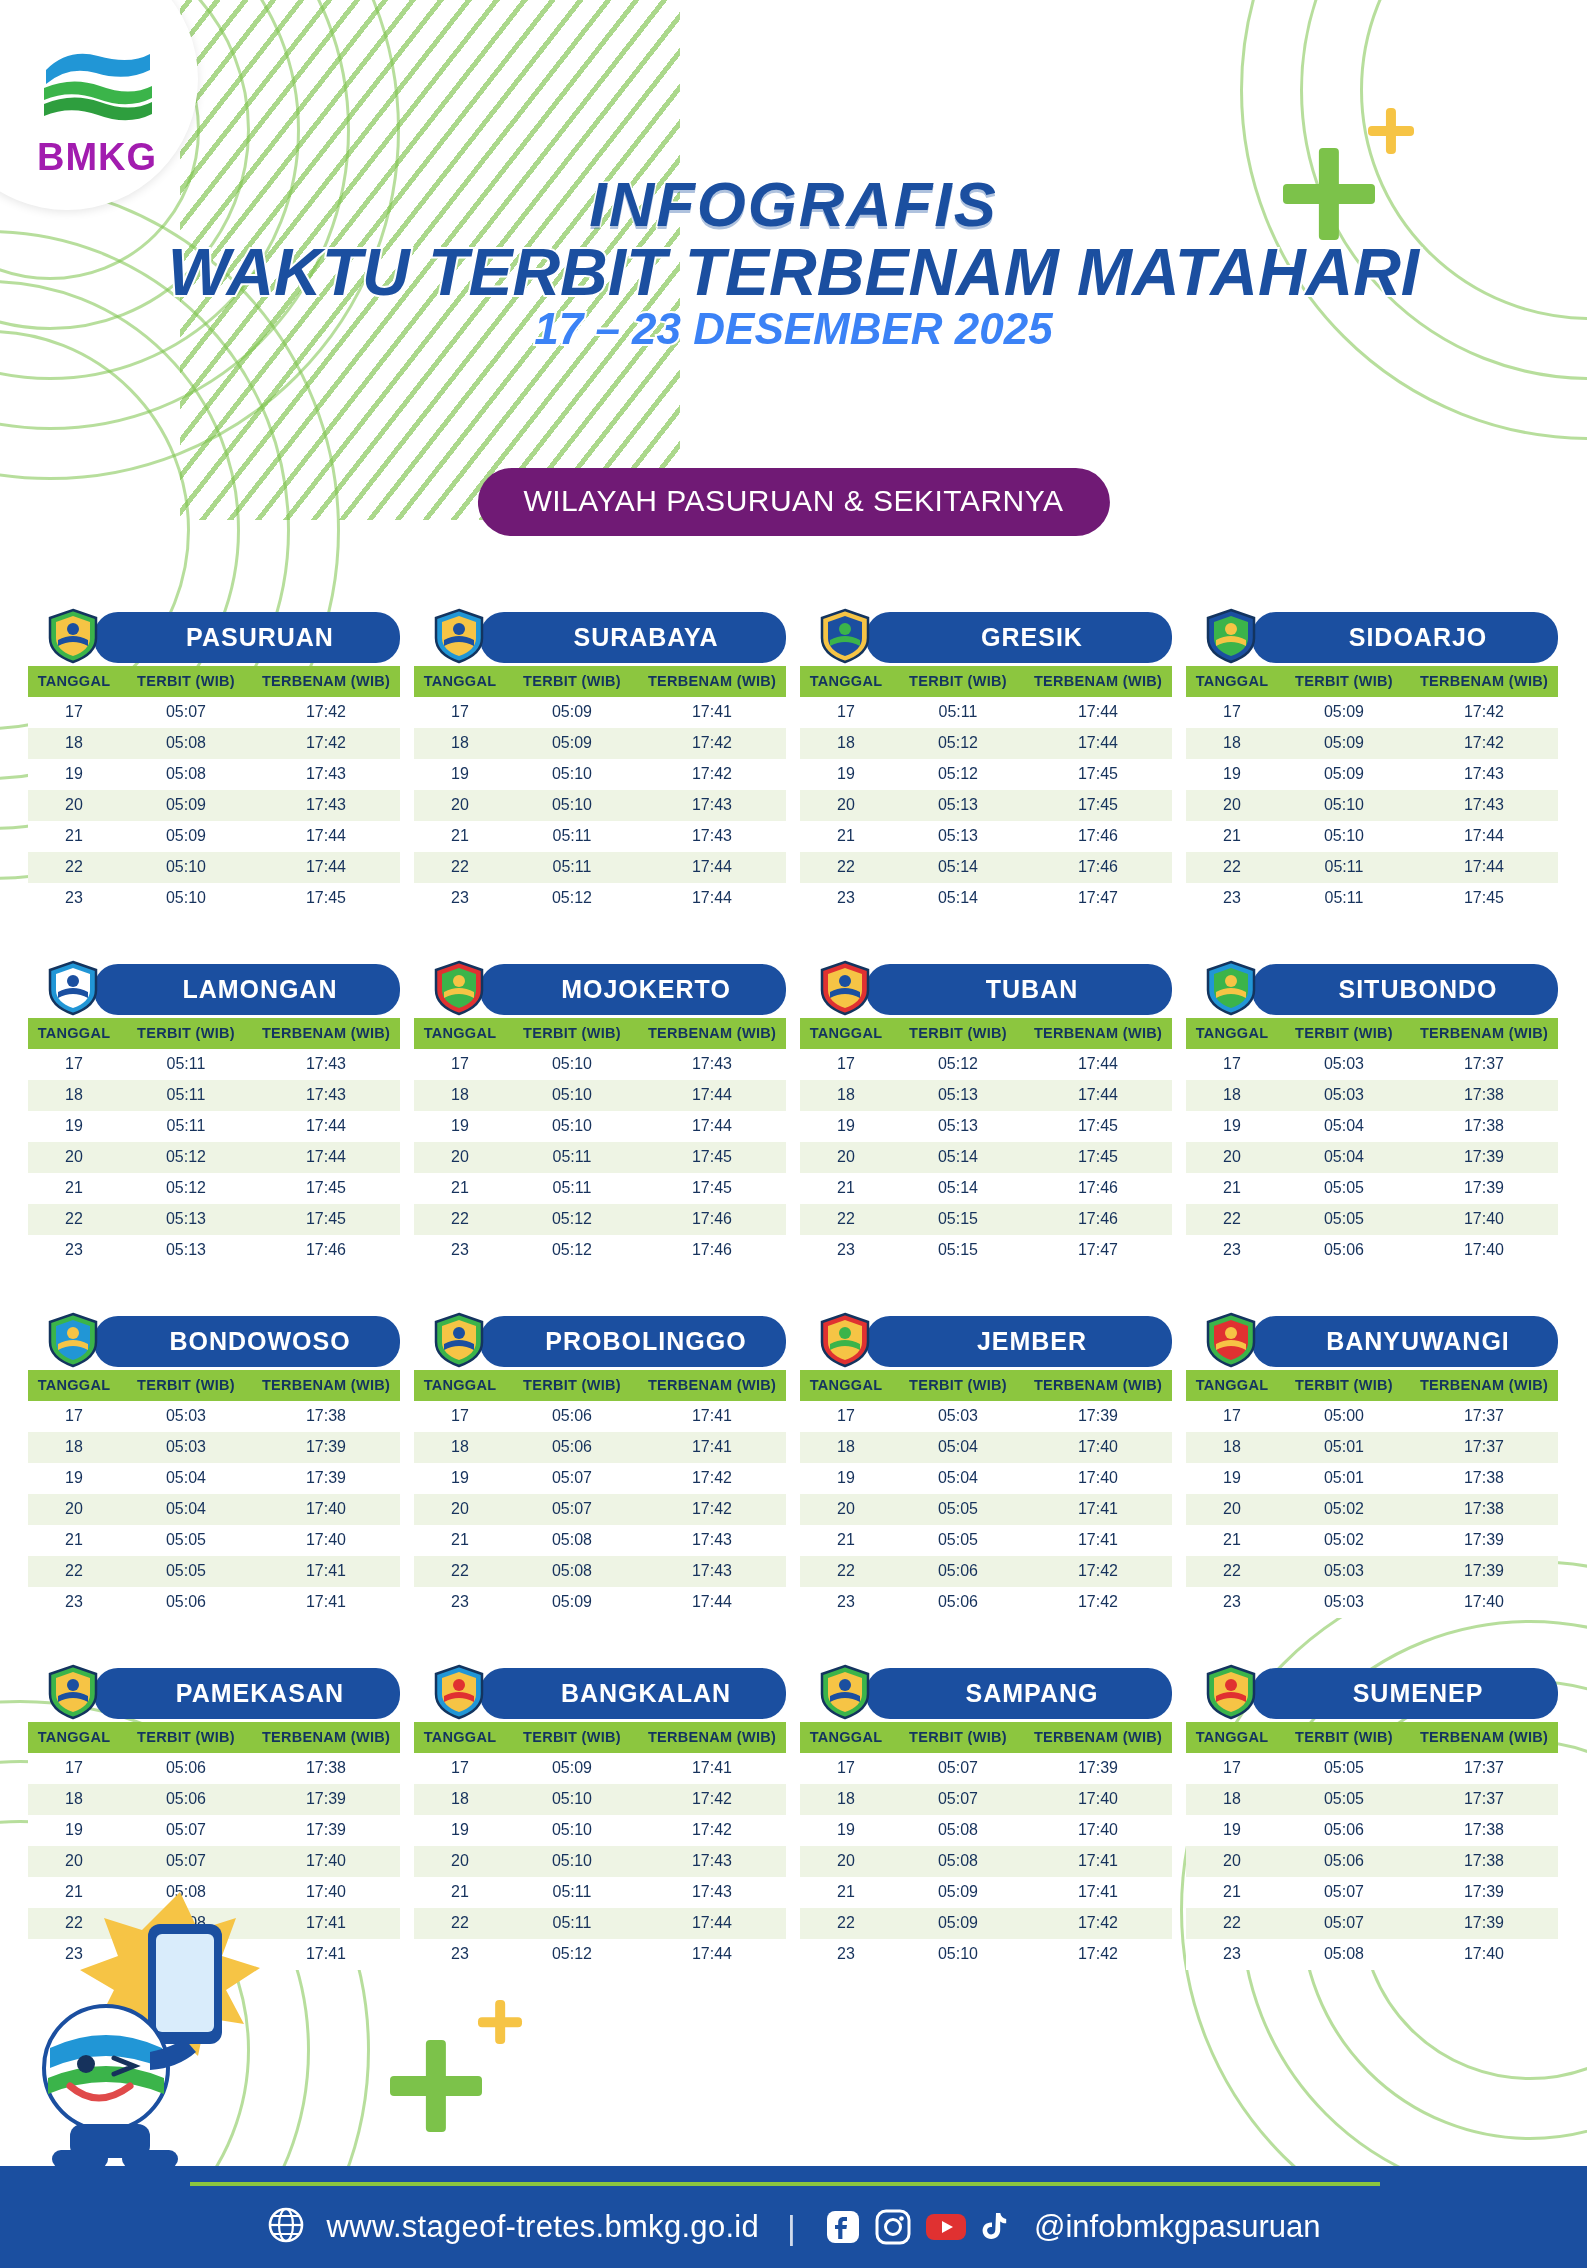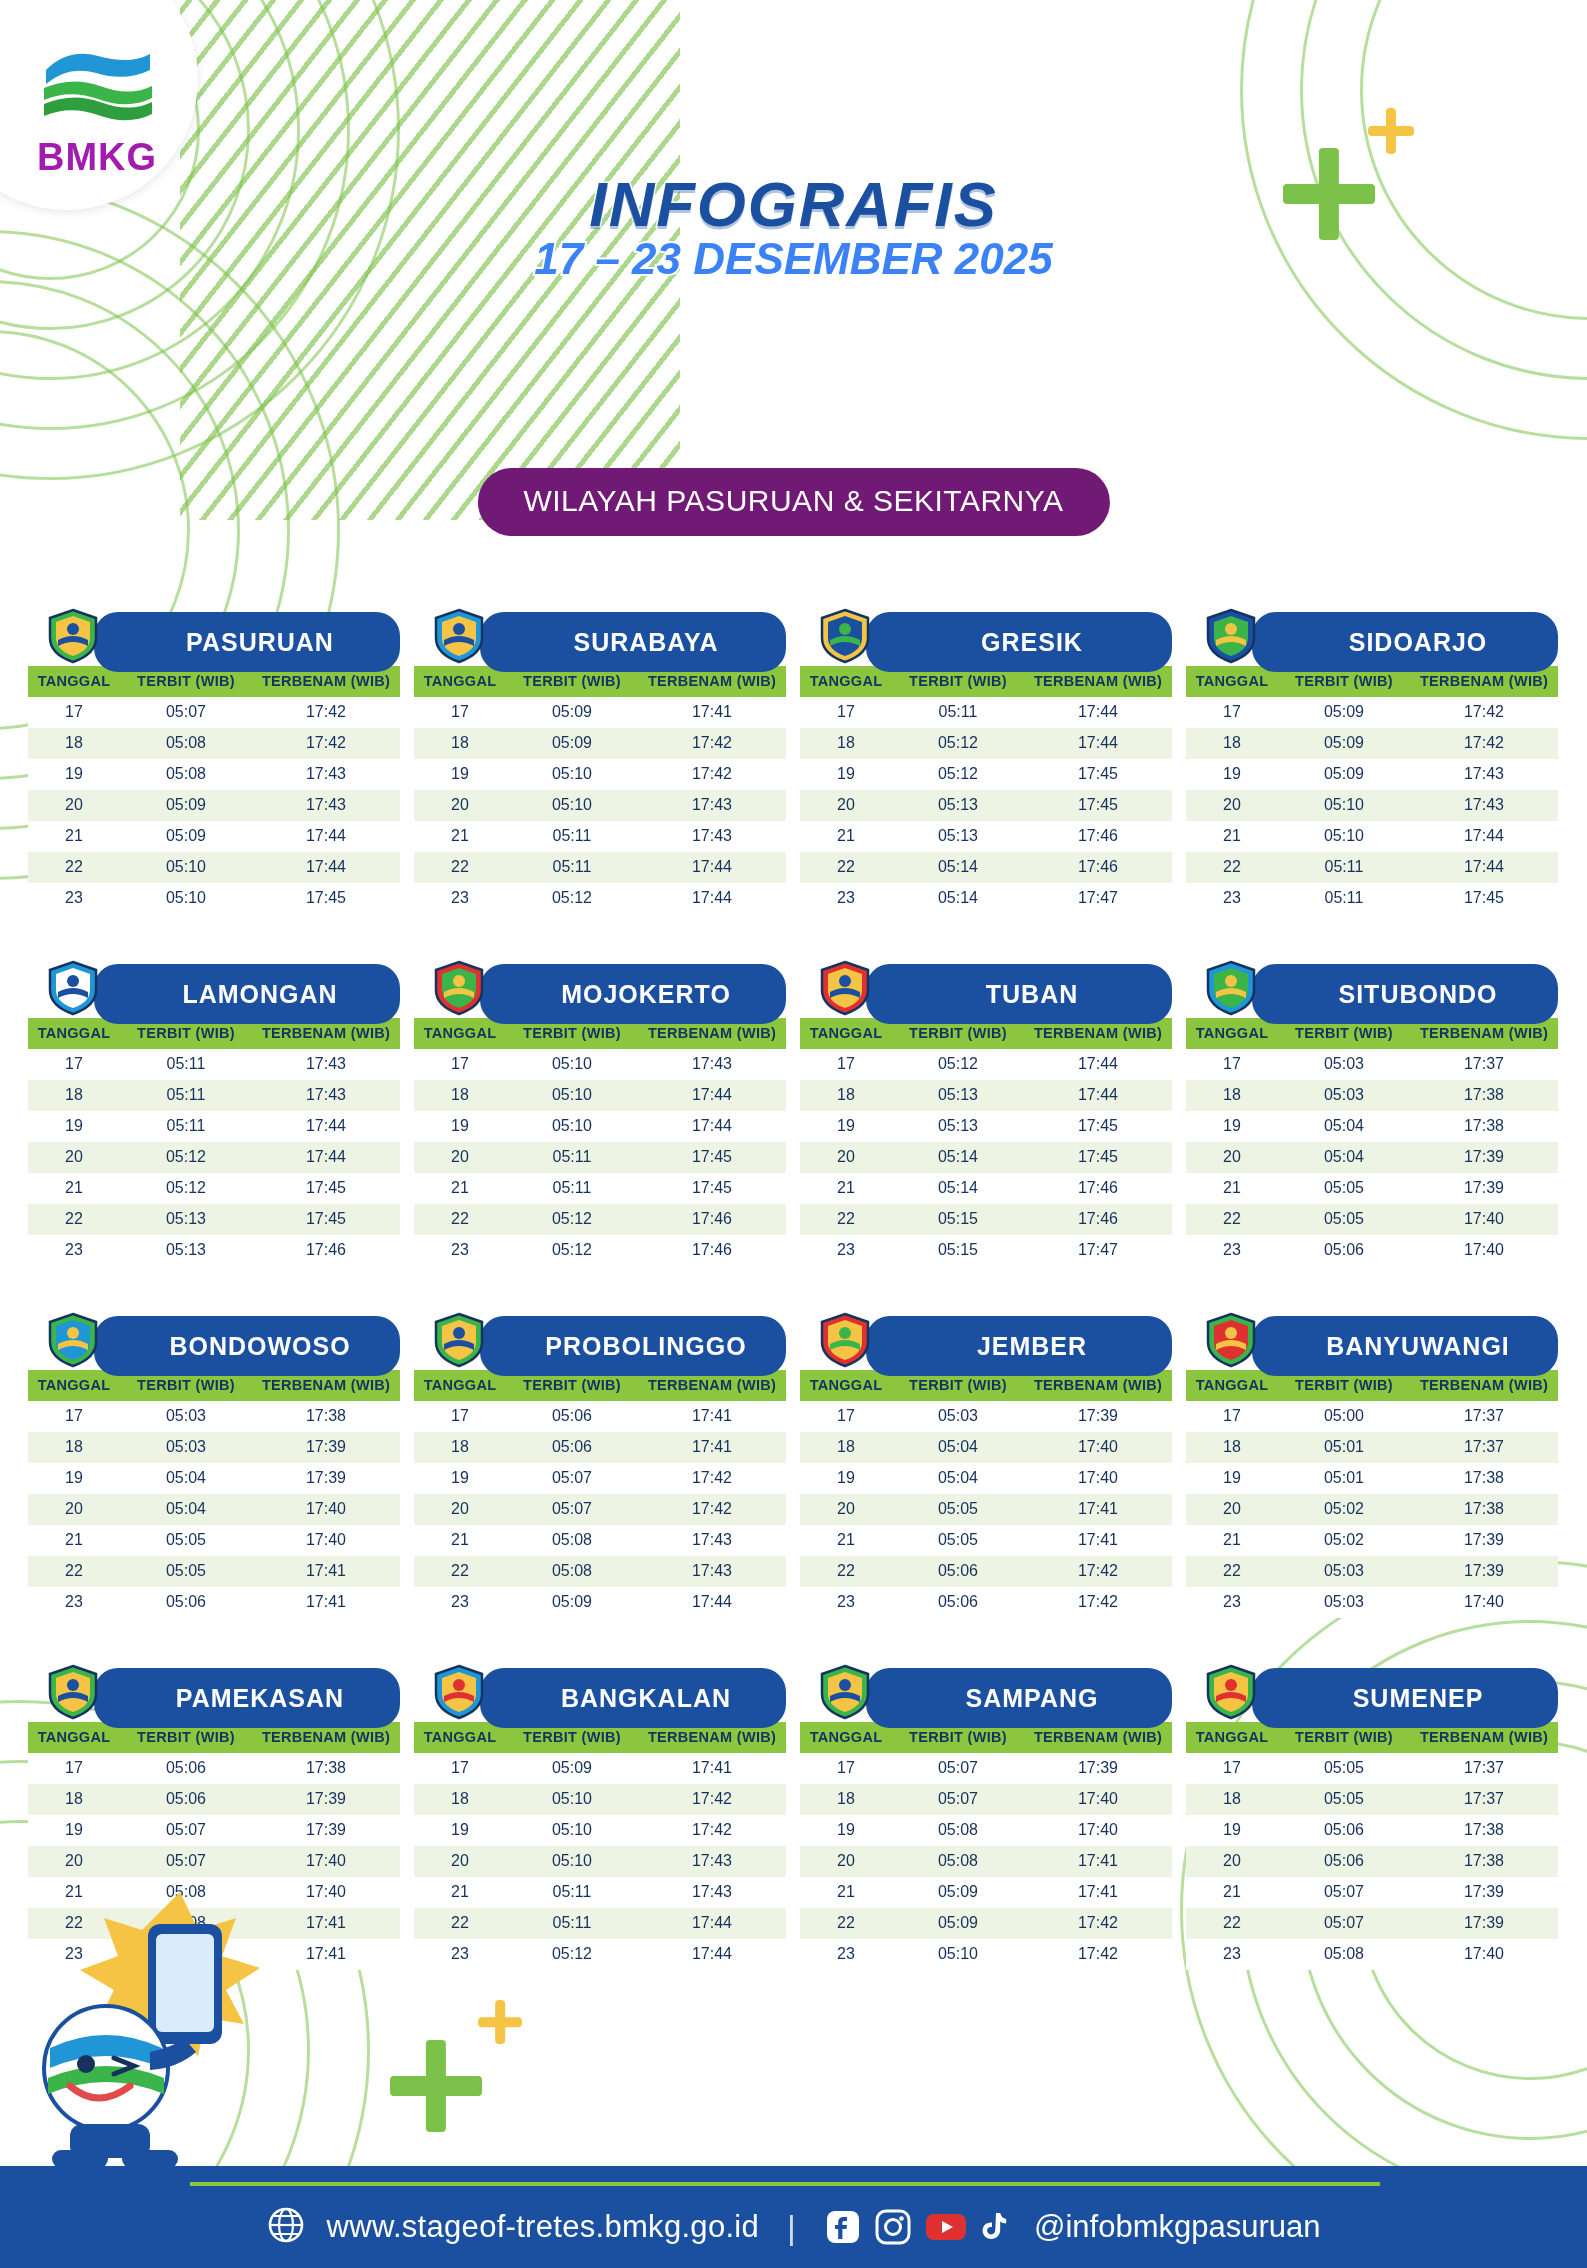--- a/index.html
+++ b/index.html
@@ -114,21 +114,21 @@
     column-gap: 14px;
     row-gap: 50px;
     z-index: 10;
   }
   .card { position: relative; width: 372px; }
   .card-head {
     position: relative; height: 48px; margin-left: 18px;
   }
   .head-pill {
     position: absolute; left: 48px; top: 0;
-    right: 0; height: 60px;
+    right: 0; height: 51px;
     background: #1b4fa0;
     border-radius: 24px;
     display: flex; align-items: center;
     justify-content: center;
     padding-left: 26px;
   }
   .head-pill span {
     color: #ffffff; font-size: 25px; font-weight: bold; letter-spacing: 1px;
   }
   .crest {
@@ -238,20 +238,21 @@
           <path d="M6 48 Q34 36 62 46 Q92 57 114 46 L114 58 Q90 70 60 59 Q32 49 6 60 Z" fill="#3bb44a"></path>
           <path d="M6 64 Q34 52 62 62 Q92 73 114 62 L114 74 Q90 86 60 75 Q32 65 6 76 Z" fill="#2e9e3e"></path>
         </svg>
       </div>
       <div class="logo-text">BMKG</div>
     </div>
   </div>
 
   <div class="title-wrap">
     <div class="t1">INFOGRAFIS</div>
+    <div class="t2">WAKTU TERBIT TERBENAM MATAHARI</div>
     <div class="t3">17 – 23 DESEMBER 2025</div>
   </div>
   <div class="subtitle-pill">WILAYAH PASURUAN &amp; SEKITARNYA</div>
 
   <div class="grid" id="grid">
       <div class="card">
         <div class="card-head">
           <div class="crest">
             <svg width="54" height="56" viewBox="0 0 54 56">
               <path d="M27 2 L50 10 V30 Q50 46 27 54 Q4 46 4 30 V10 Z" fill="#3bb44a" stroke="#13345f" stroke-width="2.5"></path>

